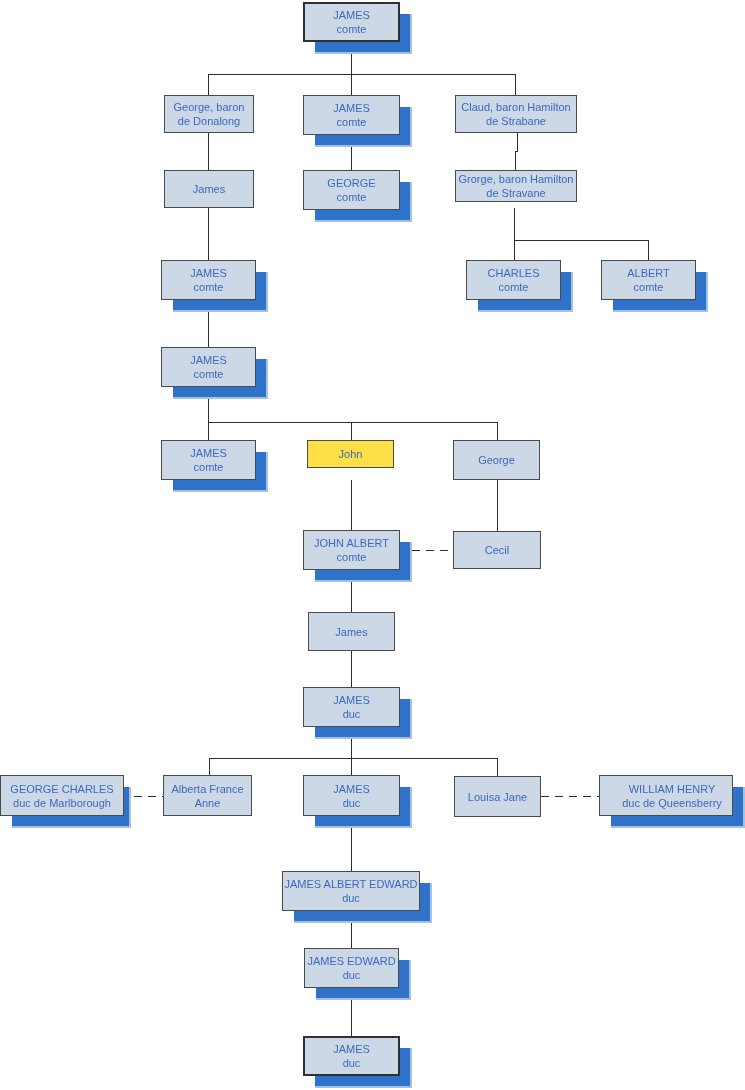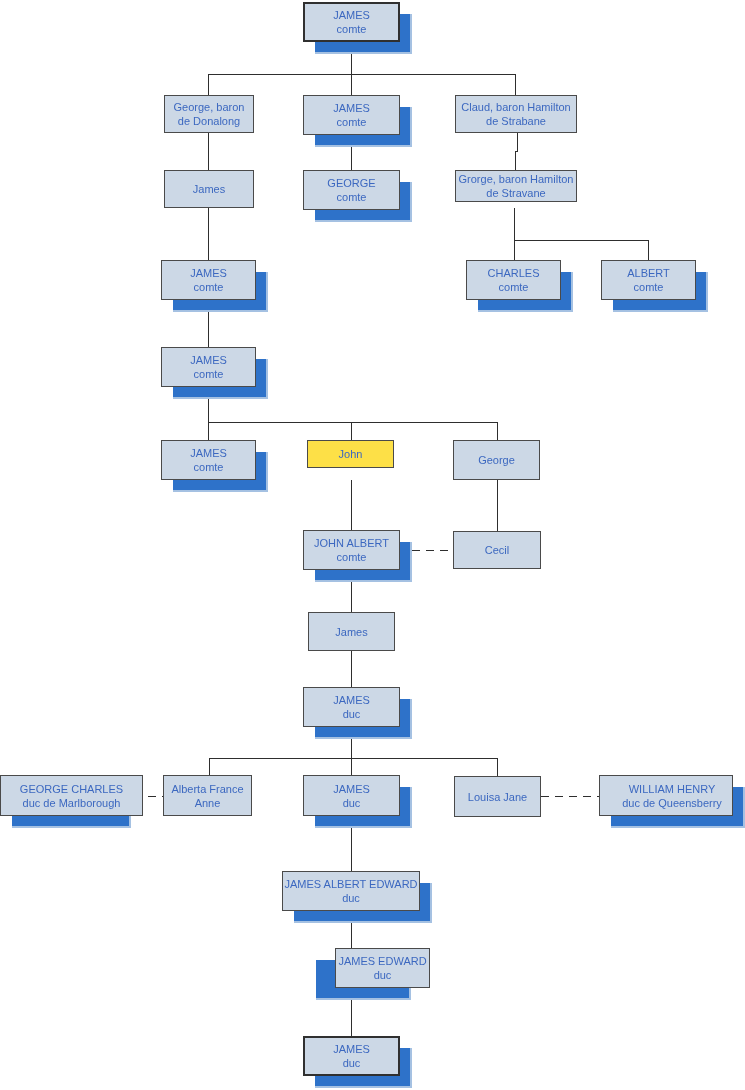--- a/index.html
+++ b/index.html
@@ -145,21 +145,21 @@
     </div>
     <div class="person-node" style="left: 308px; top: 612px; width: 87px; height: 39px; background: rgb(204, 216, 230); border: 1px solid rgb(74, 74, 74); color: rgb(60, 104, 192);">
       <div class="node-line">James</div>
     </div>
     <div class="node-shadow" style="left: 315px; top: 699px; width: 97px; height: 40px; background: rgb(46, 114, 201); border-right: 2px solid rgb(165, 193, 226); border-bottom: 2px solid rgb(165, 193, 226);"></div>
     <div class="person-node" style="left: 303px; top: 687px; width: 97px; height: 40px; background: rgb(204, 216, 230); border: 1px solid rgb(74, 74, 74); color: rgb(60, 104, 192);">
       <div class="node-line">JAMES</div>
       <div class="node-line">duc</div>
     </div>
     <div class="node-shadow" style="left: 12px; top: 787px; width: 119px; height: 41px; background: rgb(46, 114, 201); border-right: 2px solid rgb(165, 193, 226); border-bottom: 2px solid rgb(165, 193, 226);"></div>
-    <div class="person-node" style="left: 0px; top: 775px; width: 143px; height: 41px; background: rgb(204, 216, 230); border: 1px solid rgb(74, 74, 74); color: rgb(60, 104, 192);">
+    <div class="person-node" style="left: 0px; top: 775px; width: 124px; height: 41px; background: rgb(204, 216, 230); border: 1px solid rgb(74, 74, 74); color: rgb(60, 104, 192);">
       <div class="node-line">GEORGE CHARLES</div>
       <div class="node-line">duc de Marlborough</div>
     </div>
     <div class="person-node" style="left: 163px; top: 775px; width: 89px; height: 41px; background: rgb(204, 216, 230); border: 1px solid rgb(74, 74, 74); color: rgb(60, 104, 192);">
       <div class="node-line">Alberta France</div>
       <div class="node-line">Anne</div>
     </div>
     <div class="node-shadow" style="left: 315px; top: 787px; width: 97px; height: 41px; background: rgb(46, 114, 201); border-right: 2px solid rgb(165, 193, 226); border-bottom: 2px solid rgb(165, 193, 226);"></div>
     <div class="person-node" style="left: 303px; top: 775px; width: 97px; height: 41px; background: rgb(204, 216, 230); border: 1px solid rgb(74, 74, 74); color: rgb(60, 104, 192);">
       <div class="node-line">JAMES</div>
@@ -172,21 +172,21 @@
     <div class="person-node" style="left: 599px; top: 775px; width: 134px; height: 41px; background: rgb(204, 216, 230); border: 1px solid rgb(74, 74, 74); color: rgb(60, 104, 192); padding-left: 12px;">
       <div class="node-line">WILLIAM HENRY</div>
       <div class="node-line">duc de Queensberry</div>
     </div>
     <div class="node-shadow" style="left: 294px; top: 883px; width: 138px; height: 40px; background: rgb(46, 114, 201); border-right: 2px solid rgb(165, 193, 226); border-bottom: 2px solid rgb(165, 193, 226);"></div>
     <div class="person-node" style="left: 282px; top: 871px; width: 138px; height: 40px; background: rgb(204, 216, 230); border: 1px solid rgb(74, 74, 74); color: rgb(60, 104, 192);">
       <div class="node-line">JAMES ALBERT EDWARD</div>
       <div class="node-line">duc</div>
     </div>
     <div class="node-shadow" style="left: 316px; top: 960px; width: 95px; height: 40px; background: rgb(46, 114, 201); border-right: 2px solid rgb(165, 193, 226); border-bottom: 2px solid rgb(165, 193, 226);"></div>
-    <div class="person-node" style="left: 304px; top: 948px; width: 95px; height: 40px; background: rgb(204, 216, 230); border: 1px solid rgb(74, 74, 74); color: rgb(60, 104, 192); margin-left: 31px;">
+    <div class="person-node" style="left: 304px; top: 948px; width: 95px; height: 40px; background: rgb(204, 216, 230); border: 1px solid rgb(74, 74, 74); color: rgb(60, 104, 192);">
       <div class="node-line">JAMES EDWARD</div>
       <div class="node-line">duc</div>
     </div>
     <div class="node-shadow" style="left: 315px; top: 1048px; width: 97px; height: 40px; background: rgb(46, 114, 201); border-right: 2px solid rgb(165, 193, 226); border-bottom: 2px solid rgb(165, 193, 226);"></div>
     <div class="person-node" style="left: 303px; top: 1036px; width: 97px; height: 40px; background: rgb(204, 216, 230); border: 2px solid rgb(48, 48, 48); color: rgb(60, 104, 192);">
       <div class="node-line">JAMES</div>
       <div class="node-line">duc</div>
     </div>
   </div>
 

